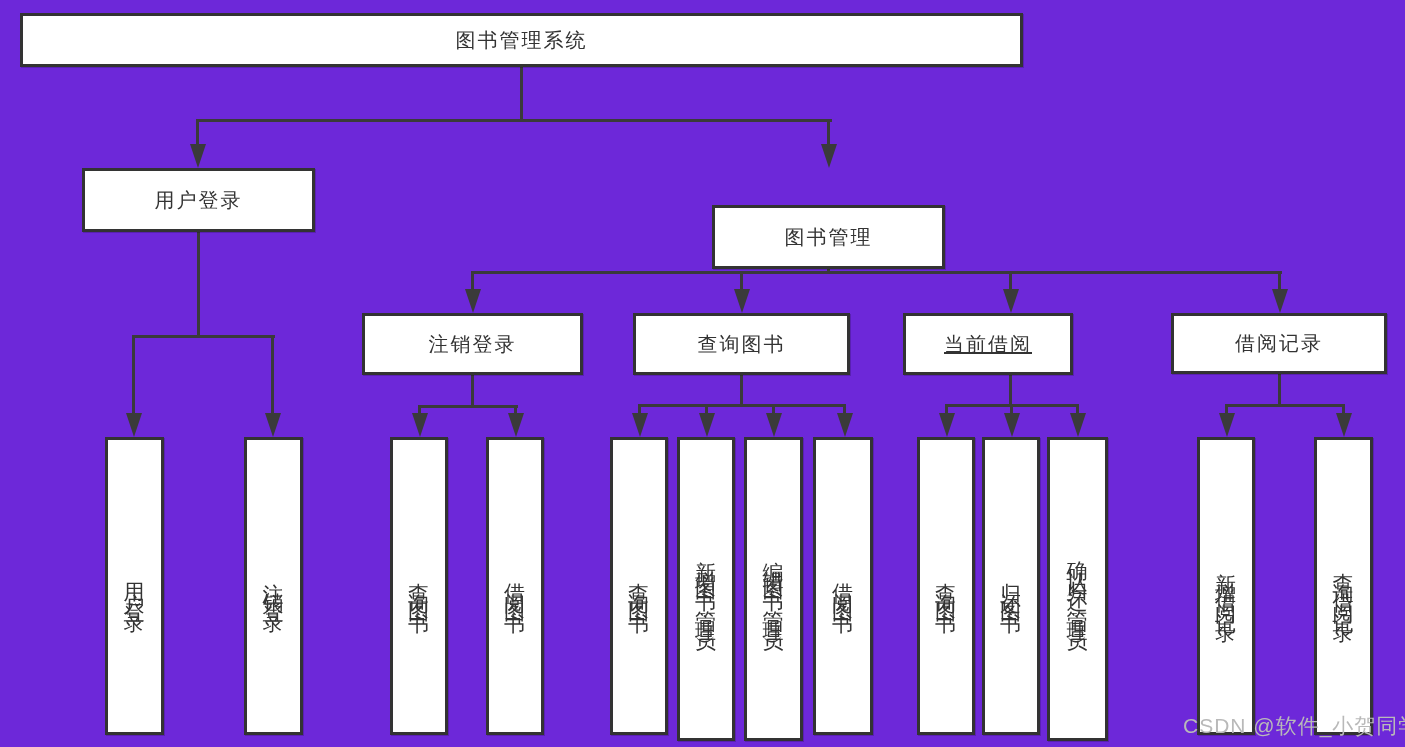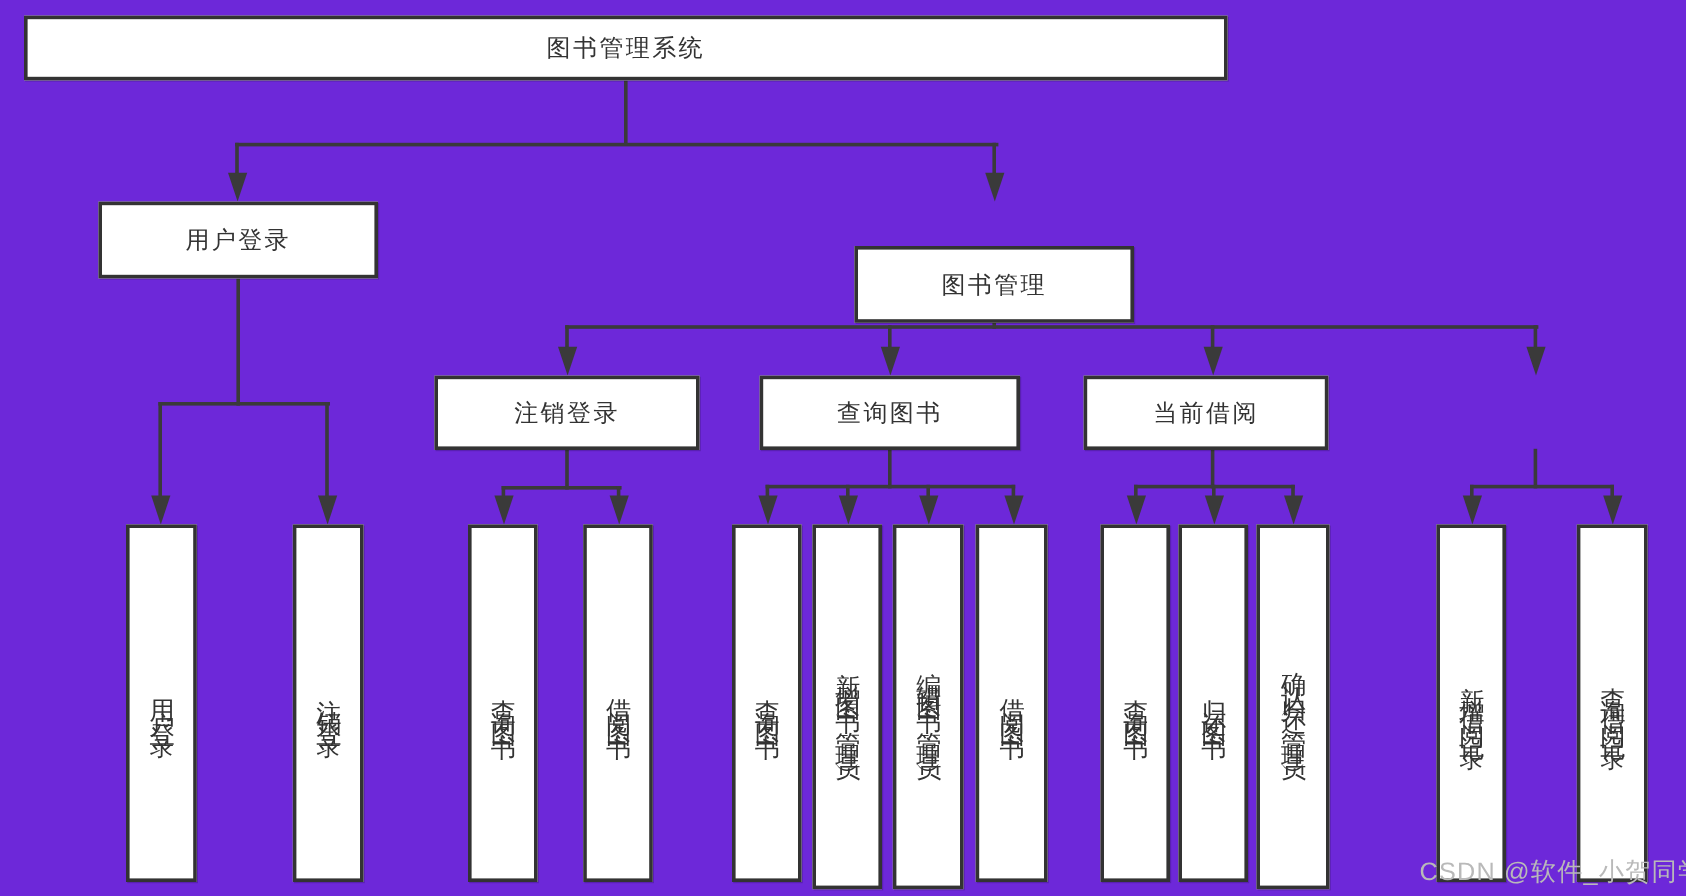--- a/index.html
+++ b/index.html
@@ -106,22 +106,25 @@
   <div class="bx" style="left:712px;top:169px;width:233px;height:64px;margin-top:36px;">
     <span class="hlabel">图书管理</span>
   </div>
 
   <div class="bx" style="left:362px;top:313px;width:221px;height:62px;">
     <span class="hlabel">注销登录</span>
   </div>
   <div class="bx" style="left:633px;top:313px;width:217px;height:62px;">
     <span class="hlabel">查询图书</span>
   </div>
-  <div class="bx" style="left:903px;top:313px;width:204px;height:62px;">
+  <div class="bx" style="left:903px;top:313px;width:170px;height:62px;text-decoration:underline;">
     <span class="hlabel">当前借阅</span>
+  </div>
+  <div class="bx" style="left:1171px;top:313px;width:216px;height:61px;">
+    <span class="hlabel">借阅记录</span>
   </div>
 
   <div class="bx vbx" style="left:105px;top:437px;width:59px;height:298px;">
     <span>用户登录</span>
   </div>
   <div class="bx vbx" style="left:244px;top:437px;width:59px;height:298px;">
     <span>注销登录</span>
   </div>
 
   <div class="bx vbx" style="left:390px;top:437px;width:58px;height:298px;">

